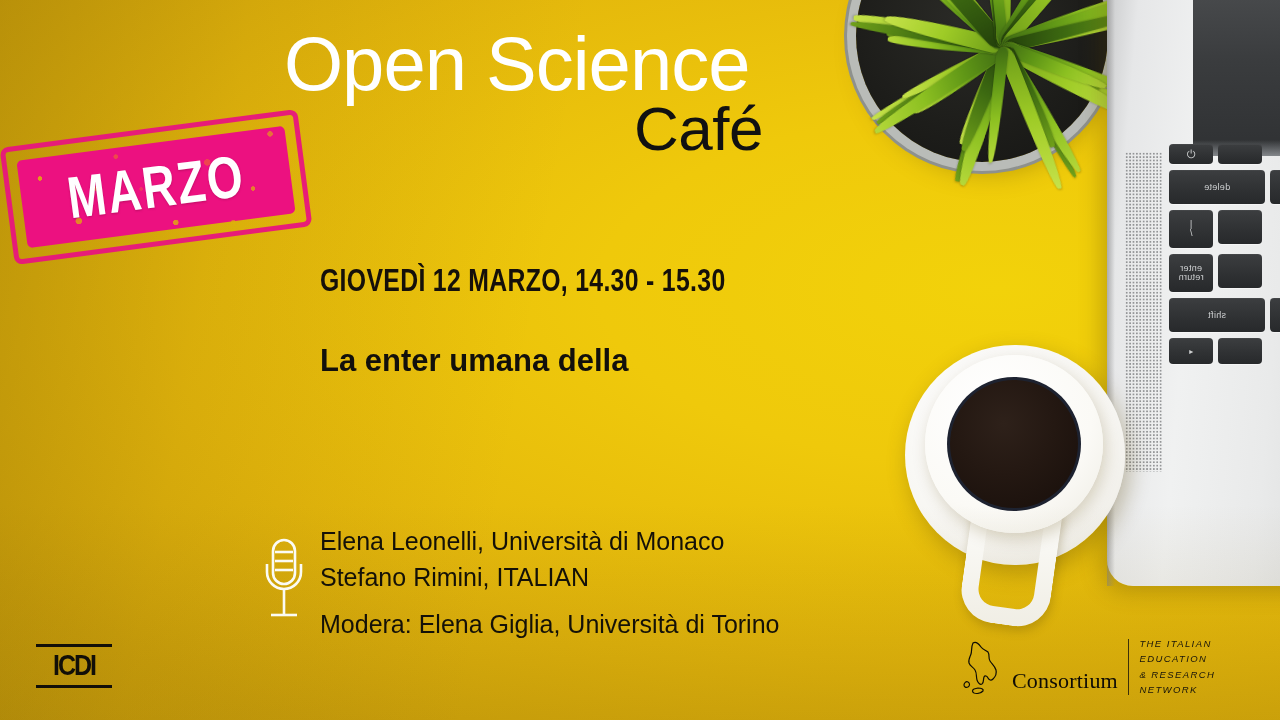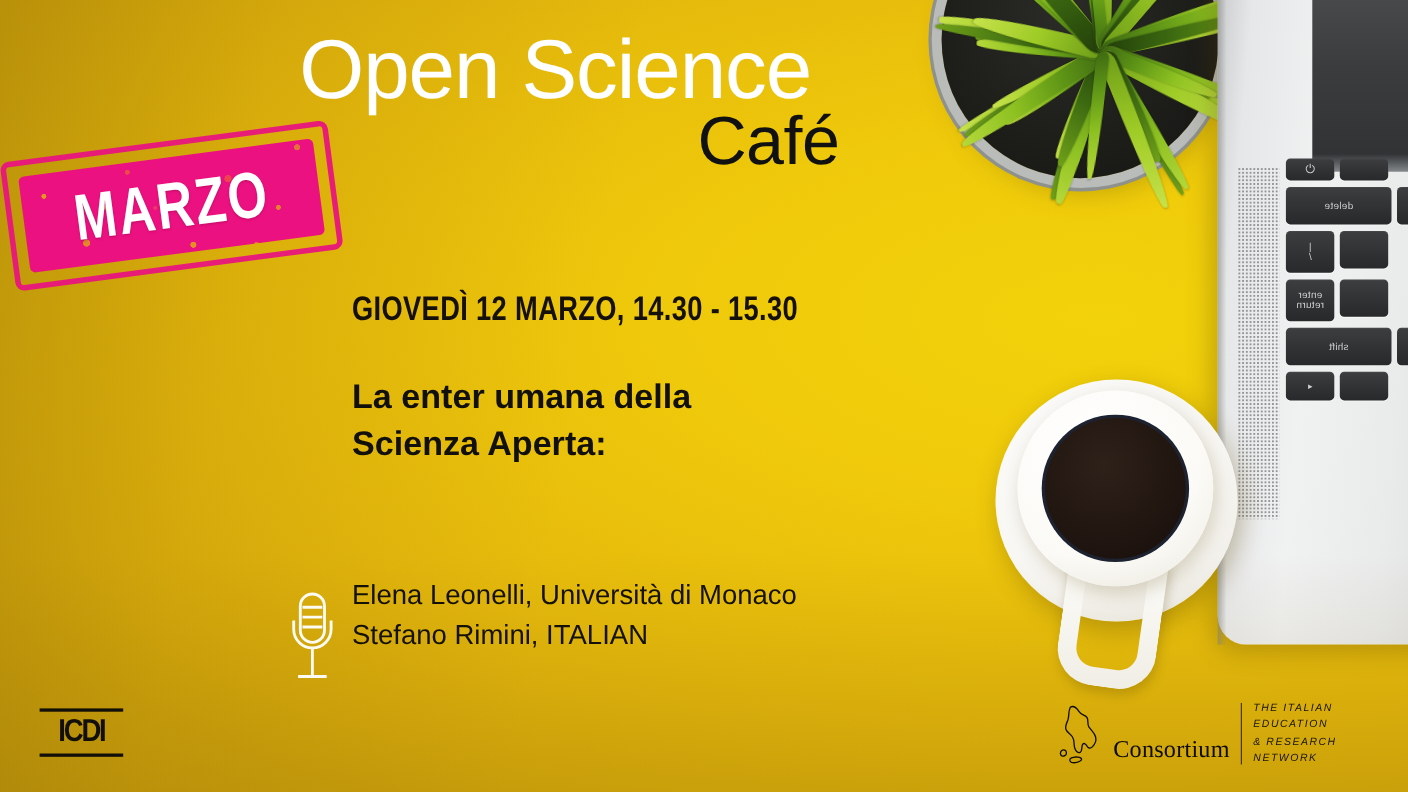--- a/index.html
+++ b/index.html
@@ -219,21 +219,21 @@
     font-weight: bold;
     font-size: 50px;
     letter-spacing: 2px;
     transform: scaleY(1.18) scaleX(.92);
     text-shadow: 0 1px 2px rgba(120,8,60,.35);
   }
 
   
   .title-open {
     position: absolute;
-    left: 272px;
+    left: 284px;
     top: 26px;
     color: #ffffff;
     font-size: 76px;
     font-weight: normal;
     letter-spacing: -1px;
     line-height: 1;
     white-space: nowrap;
   }
   .title-cafe {
     position: absolute;
@@ -465,39 +465,39 @@
     <div class="stamp-text">MARZO</div>
   </div>
 
   <div class="title-open">Open Science</div>
   <div class="title-cafe">Café</div>
 
   <div class="date-line">GIOVEDÌ 12 MARZO, 14.30 - 15.30</div>
 
   <div class="talk-title">
     <div>La enter umana della</div>
-    <div>Scienza Aperta:</div>
   </div>
 
   <div class="mic-icon">
     <svg viewBox="0 0 52 88" width="52" height="88" fill="none" stroke="#fbfbf4" stroke-width="2.6">
       <rect x="15" y="4" width="22" height="44" rx="11"></rect>
       <line x1="17" y1="16" x2="35" y2="16"></line>
       <line x1="17" y1="25" x2="35" y2="25"></line>
       <line x1="17" y1="34" x2="35" y2="34"></line>
       <path d="M9 28 v8 a17 17 0 0 0 34 0 v-8"></path>
       <line x1="26" y1="53" x2="26" y2="78"></line>
       <line x1="13" y1="79" x2="39" y2="79"></line>
     </svg>
   </div>
 
   <div class="speakers">
     <div>Elena Leonelli, Università di Monaco</div>
     <div>Stefano Rimini, ITALIAN</div>
   </div>
+  <div class="moderator">Modera: Elena Giglia, Università di Torino</div>
 
   <div class="icdi">
     <div class="icdi-rule"></div>
     <div class="icdi-letters">ICDI</div>
     <div class="icdi-rule"></div>
   </div>
 
   <div class="garr">
     <svg class="garr-italy" viewBox="0 0 40 56" fill="none" stroke="#0e0c06" stroke-width="1.2" stroke-linejoin="round">
       <path d="M11 4 C14 2, 17 5, 19 8 C21 11, 24 11, 26 13 C28 16, 26 19, 28 22

